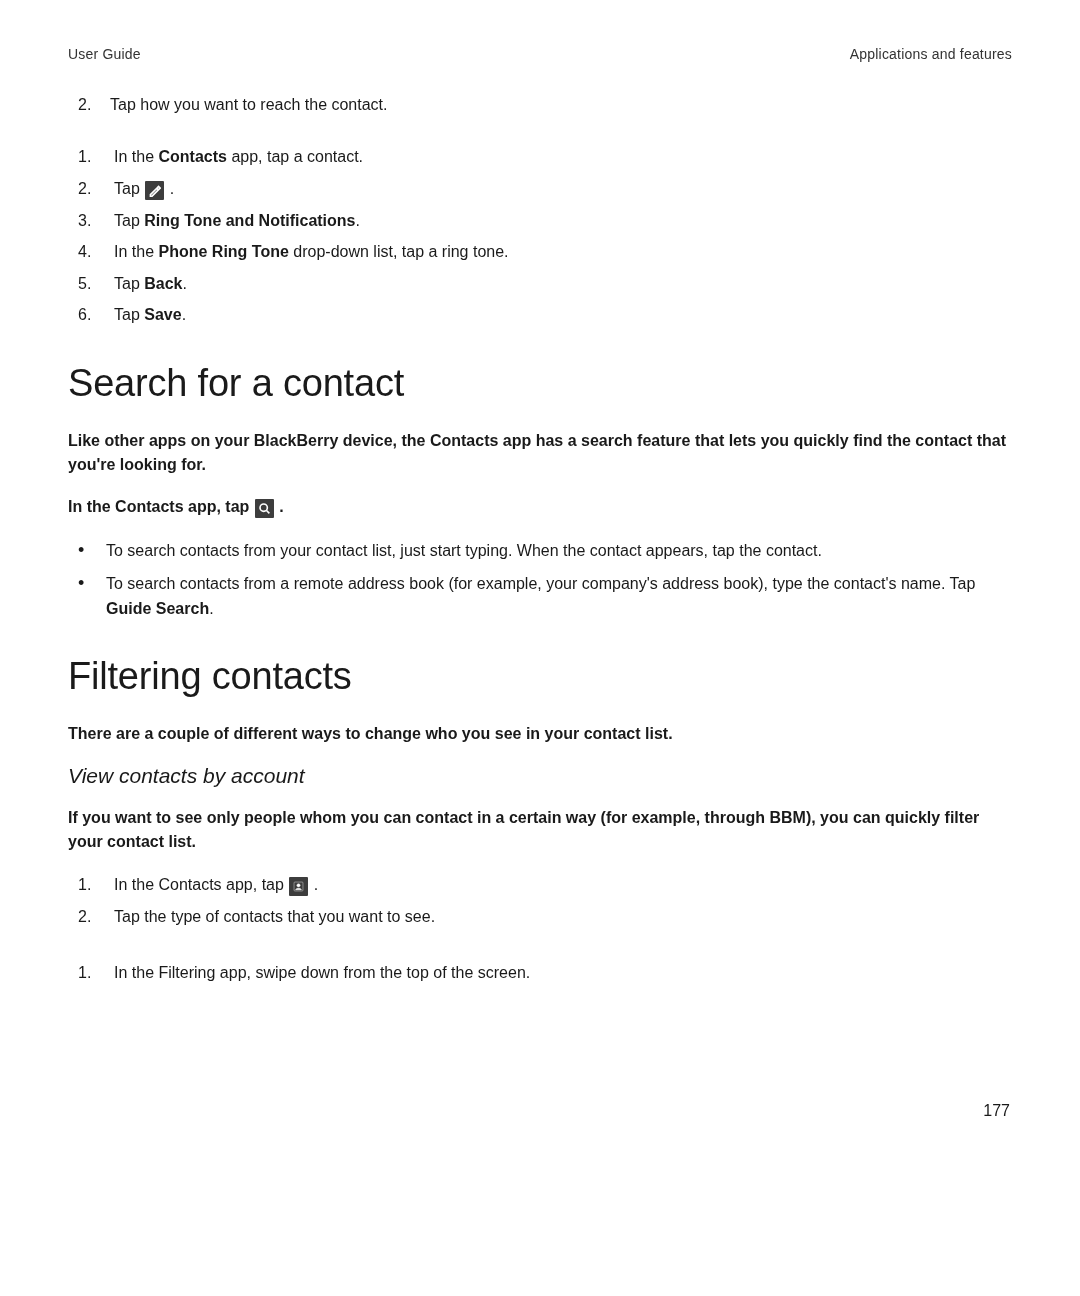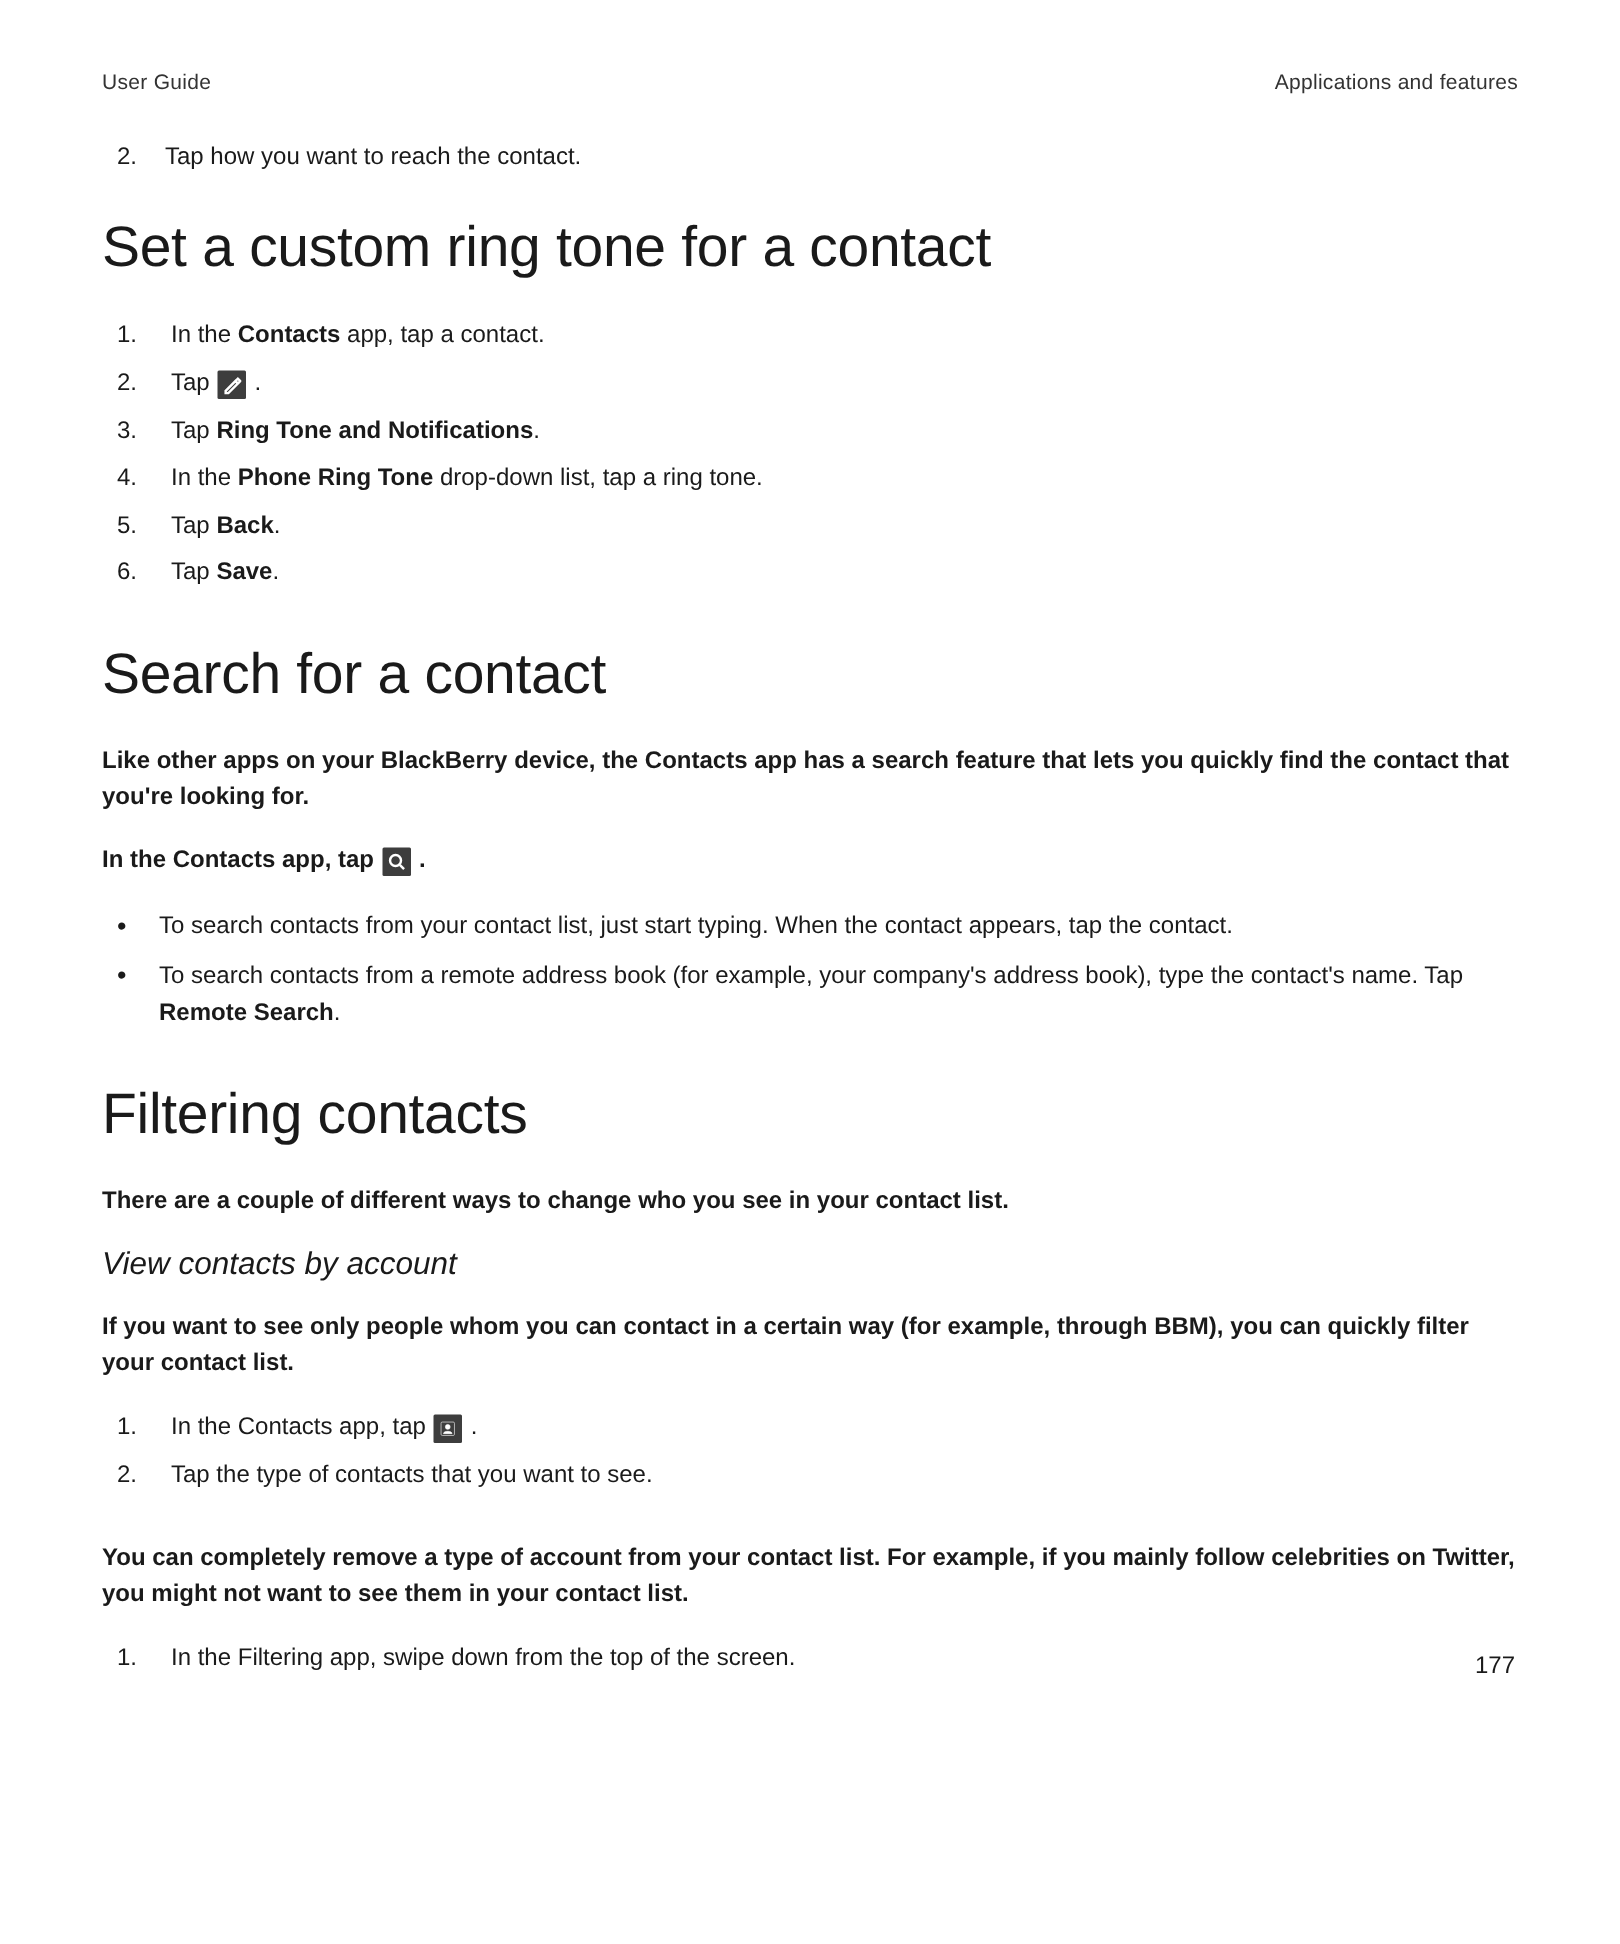--- a/index.html
+++ b/index.html
@@ -166,21 +166,20 @@
   </div>
 
   <ol class="cont">
     <li>
       <span class="num">2.</span>
       <span class="body">Tap how you want to reach the contact.</span>
     </li>
   </ol>
 
   <div class="sec">
-    <h1>Set a custom ring tone for a contact</h1>
     <ol class="steps">
       <li>
         <span class="num">1.</span>
         <span class="body">
           <span>In the </span><strong>Contacts</strong><span> app, tap a contact.</span>
         </span>
       </li>
       <li>
         <span class="num">2.</span>
         <span class="body">
@@ -234,21 +233,21 @@
       <span>.</span>
     </p>
     <ul class="bullets">
       <li>
         <span class="bullet">•</span>
         <span class="body">To search contacts from your contact list, just start typing. When the contact appears, tap the contact.</span>
       </li>
       <li>
         <span class="bullet">•</span>
         <span class="body">
-          <span>To search contacts from a remote address book (for example, your company's address book), type the contact's name. Tap </span><strong>Remote Search</strong><span>.</span>
+          <span>To search contacts from a remote address book (for example, your company's address book), type the contact's name. Tap </span><strong>Guide Search</strong><span>.</span>
         </span>
       </li>
     </ul>
   </div>
 
   <div class="sec">
     <h1>Filtering contacts</h1>
     <p>There are a couple of different ways to change who you see in your contact list.</p>
 
     <div class="subsec">
@@ -270,21 +269,20 @@
           </span>
         </li>
         <li>
           <span class="num">2.</span>
           <span class="body">Tap the type of contacts that you want to see.</span>
         </li>
       </ol>
     </div>
 
     <div class="subsec">
-      <p>You can completely remove a type of account from your contact list. For example, if you mainly follow celebrities on Twitter, you might not want to see them in your contact list.</p>
       <ol class="steps" style="margin-bottom:0">
         <li>
           <span class="num">1.</span>
           <span class="body">In the Filtering app, swipe down from the top of the screen.</span>
         </li>
       </ol>
     </div>
   </div>
 
   <div class="page-num">177</div>

